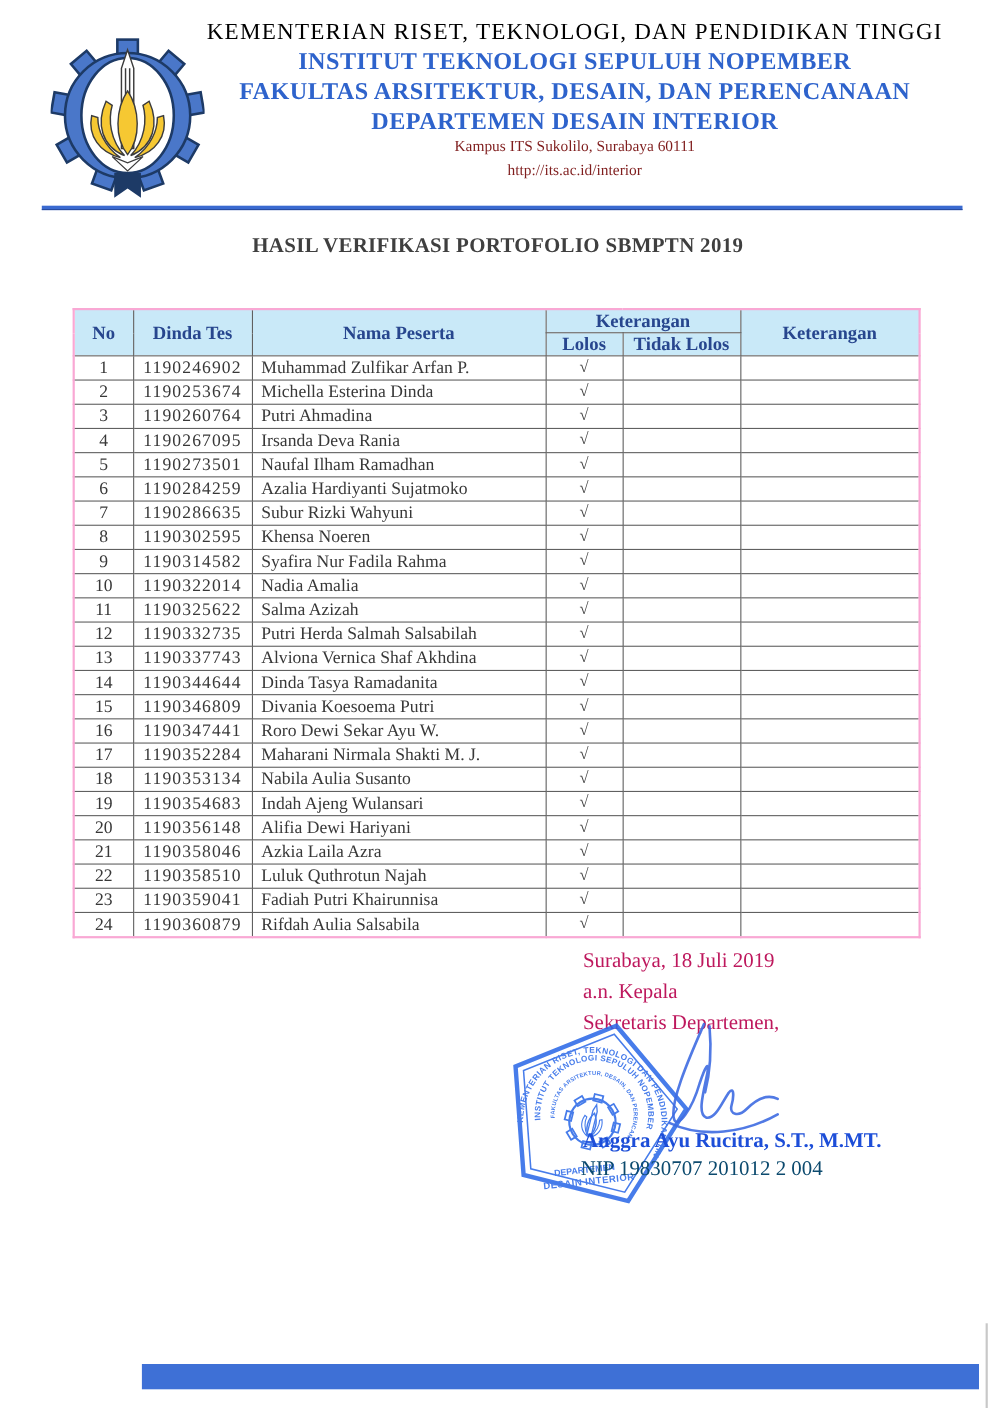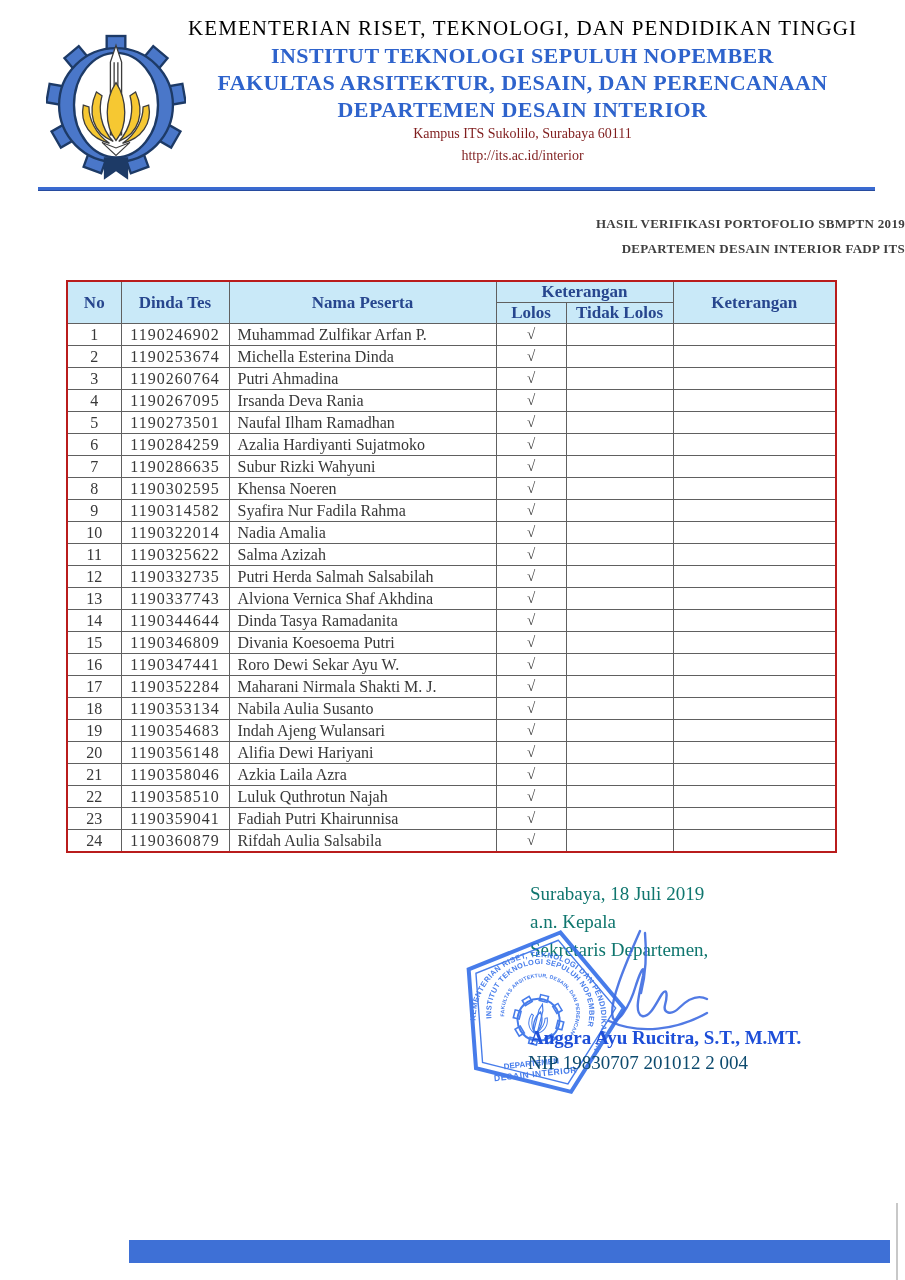--- a/index.html
+++ b/index.html
@@ -8,34 +8,34 @@
     background:#ffffff;font-family:"Liberation Serif", serif;
   }
   
   .logo{position:absolute;left:46px;top:28px;width:140px;height:156px;}
   .letterhead{position:absolute;left:150px;top:15px;width:745px;text-align:center;}
   .lh-ministry{font-size:21px;font-weight:normal;color:#000000;letter-spacing:1.1px;line-height:27px;}
   .lh-bold{font-size:22px;font-weight:bold;color:#2e63cc;letter-spacing:0.4px;line-height:27px;}
   .lh-small{font-size:14px;color:#7f1d1d;line-height:22px;}
   .rule{position:absolute;left:38px;right:30px;top:187px;height:3px;background:#3a6ad0;border-bottom:1px solid #274b9e;}
   
-  .doc-title{position:absolute;top:211px;left:0;right:0;text-align:right;
-    color:#3f3f3f;font-weight:bold;font-size:13px;line-height:25px;letter-spacing:0.3px;}
+  .doc-title{position:absolute;top:211px;left:0;right:0;text-align:center;
+    color:#3f3f3f;font-weight:bold;font-size:19px;line-height:25px;letter-spacing:0.3px;}
   
   .tbl-wrap{position:absolute;left:66px;top:280px;}
-  table{border-collapse:collapse;table-layout:fixed;width:769px;border:2px solid #b91c1c;}
+  table{border-collapse:collapse;table-layout:fixed;width:769px;border:2px solid #f9a8d4;}
   th,td{border:1px solid #606060;overflow:hidden;white-space:nowrap;}
   thead th{background:#c9e9f8;color:#27468e;font-size:17px;font-weight:bold;padding:0;line-height:20px;height:20px;}
   tbody td{font-size:16px;color:#383838;height:21px;line-height:21px;padding:0 4px;}
   td.center,th.center{text-align:center;}
   td.num{text-align:center;letter-spacing:1px;margin-top:22px;}
   td.name-cell{padding-left:8px;}
   td.check{text-align:center;font-size:15px;color:#444;}
   
-  .sig-lines{position:absolute;left:530px;top:880px;font-size:19px;color:#0f766e;line-height:28px;font-family:Liberation Serif, serif;}
+  .sig-lines{position:absolute;left:530px;top:860px;font-size:19px;color:#be185d;line-height:28px;font-family:Liberation Serif, serif;}
   .sig-name{position:absolute;left:530px;top:1027px;font-size:19px;font-weight:bold;color:#1d4ed8;}
   .sig-nip{position:absolute;left:528px;top:1052px;font-size:19px;color:#0c4a6e;}
   .stamp{position:absolute;left:449px;top:924px;width:182px;height:180px;opacity:0.88;}
   .signature-ink{position:absolute;left:555px;top:925px;width:160px;height:118px;}
   
   .footer-bar{position:absolute;left:129px;top:1240px;width:761px;height:23px;background:#3e70d6;}
   .scan-edge{position:absolute;left:896px;top:1203px;width:2px;height:77px;background:#9a9a9a;opacity:0.55;}
 </style>
 </head>
 <body>
@@ -95,21 +95,20 @@
   <div class="lh-bold">INSTITUT TEKNOLOGI SEPULUH NOPEMBER</div>
   <div class="lh-bold">FAKULTAS ARSITEKTUR, DESAIN, DAN PERENCANAAN</div>
   <div class="lh-bold">DEPARTEMEN DESAIN INTERIOR</div>
   <div class="lh-small">Kampus ITS Sukolilo, Surabaya 60111</div>
   <div class="lh-small">http://its.ac.id/interior</div>
 </div>
 <div class="rule"></div>
 
 <div class="doc-title">
   <div>HASIL VERIFIKASI PORTOFOLIO SBMPTN 2019</div>
-  <div>DEPARTEMEN DESAIN INTERIOR FADP ITS</div>
 </div>
 
 <div class="tbl-wrap">
   <table>
     <colgroup>
       <col style="width:54px">
         <col style="width:108px">
         <col style="width:267px">
       <col style="width:70px">
         <col style="width:107px">

